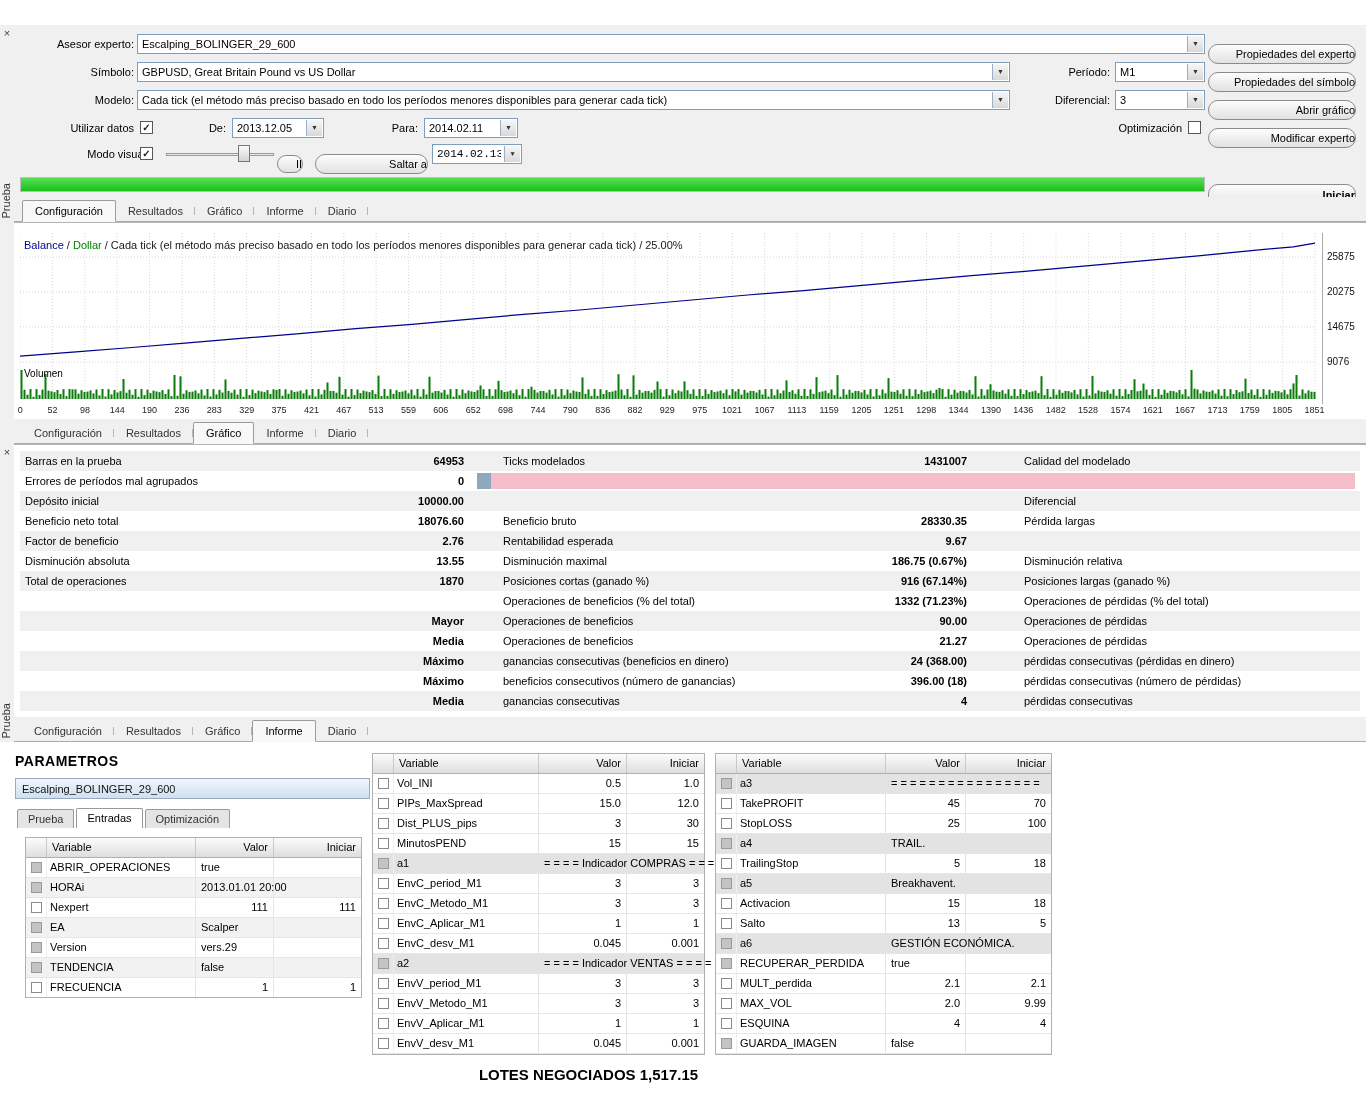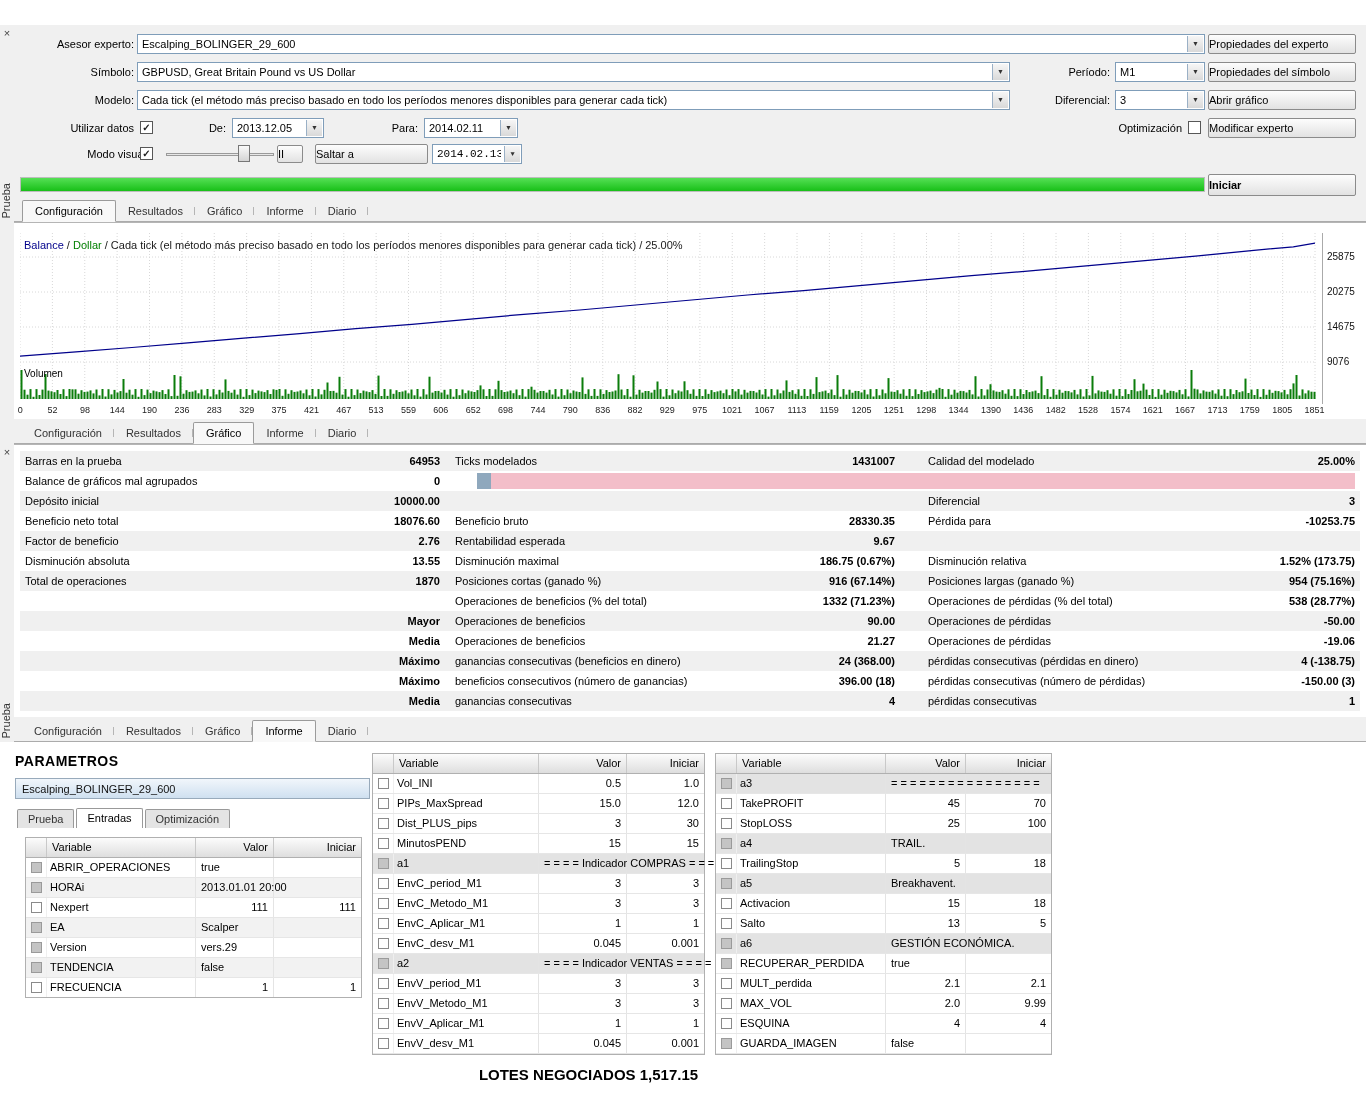--- a/index.html
+++ b/index.html
@@ -15,21 +15,21 @@
   .panel-settings { position:absolute; left:14px; top:25px; width:1352px; height:197px; background:#f0f0f0; }
   .panel-chart { position:absolute; left:14px; top:222px; width:1352px; height:222px; background:#fff; border-top:1px solid #b5b5b5; }
   .panel-report { position:absolute; left:14px; top:444px; width:1352px; height:298px; background:#fff; border-top:1px solid #b5b5b5; }
   .bottom { position:absolute; left:0; top:742px; width:1366px; height:358px; background:#fff; }
 
   
   .fl { position:absolute; height:20px; line-height:20px; text-align:right; white-space:nowrap; }
   .combo { position:absolute; height:20px; background:#fff; border:1px solid #7f9db9; }
   .ctxt { position:absolute; left:4px; right:20px; top:0; line-height:18px; white-space:nowrap; overflow:hidden; }
   .carrow { position:absolute; right:1px; top:1px; width:16px; height:16px; background:linear-gradient(#f6f6f6,#d9d9d9); border-left:1px solid #9ab0c6; font-size:7px; line-height:16px; text-align:center; color:#333; }
-  .btn { position:absolute; height:20px; line-height:18px; text-align:left; background:linear-gradient(#fdfdfd,#e2e2e2); border:1px solid #8b8b8b; border-radius:2px; cursor:default; white-space:nowrap; }
+  .btn { position:absolute; height:20px; line-height:18px; text-align:right; background:linear-gradient(#fdfdfd,#e2e2e2); border:1px solid #8b8b8b; border-radius:10px; cursor:default; white-space:nowrap;margin-top:10px; }
   .cb { position:absolute; width:13px; height:13px; background:#fff; border:1px solid #575757; }
   .ck { display:block; font-size:10px; line-height:11px; text-align:center; color:#1a1a1a; font-weight:bold; }
   .cb:not(.checked) .ck { visibility:hidden; }
   .slider { position:absolute; height:20px; }
   .sgroove { position:absolute; left:0; right:0; top:9px; height:3px; background:#e7e7e7; border:1px solid #9a9a9a; }
   .sthumb { position:absolute; left:72px; top:1px; width:12px; height:17px; background:linear-gradient(#fafafa,#d4d4d4); border:1px solid #777; }
   .progress { position:absolute; left:6px; top:152px; width:1185px; height:15px; background:#e7e7e7; border:1px solid #bdbdbd; }
   .pfill { width:100%; height:100%; background:linear-gradient(#55e055,#18bf18); }
 
   
@@ -42,21 +42,21 @@
   .legend { position:absolute; left:10px; top:16px; font-size:11px; color:#1a1a1a; white-space:nowrap; z-index:3; }
   .chart-svg { position:absolute; left:6px; top:10px; width:1300px; height:170px; }
   .ysep { position:absolute; left:1308px; top:10px; width:1px; height:171px; background:#aaa; }
   .ytick { position:absolute; left:1313px; width:44px; font-size:10px; color:#111; }
   .vol-label { position:absolute; left:10px; top:145px; font-size:10px; color:#000; z-index:3; }
   .xticks { position:absolute; left:-10px; top:182px; width:1345px; display:flex; }
   .xtick { flex:none; width:32.37px; text-align:center; font-size:9px; color:#222; }
 
   
   .rrows { position:absolute; left:6px; top:6px; width:1340px; }
-  .rrow { display:grid; grid-template-columns:315px 100px 255px 200px 250px 210px; height:20px; line-height:20px; font-size:11px; padding-left:5px; }
+  .rrow { display:grid; grid-template-columns:315px 100px 255px 200px 250px 210px; height:20px; line-height:20px; font-size:11px; padding-left:5px;gap:24px; }
   .rrow:nth-of-type(odd) { background:#f0f0f0; }
   .rl { white-space:nowrap; overflow:hidden; }
   .rv { text-align:right; font-weight:bold; white-space:nowrap; }
   .c2l { padding-left:15px; } .c3l { padding-left:33px; }
   .pinkbar { position:absolute; left:463px; top:28px; width:878px; height:16px; background:#f3bec9; display:flex; z-index:2; }
   .pinkseg { width:14px; height:100%; background:#8fa8bd; }
 
   
   .heading { position:absolute; left:15px; top:11px; font-size:14px; font-weight:bold; letter-spacing:0.5px; color:#000; }
   .lpanel { position:absolute; left:15px; top:36px; width:355px; height:222px; }
@@ -732,41 +732,41 @@
 
     <div class="rrow">
           <span class="rl c1l">Barras en la prueba</span>
           <span class="rv c1v">64953</span>
           <span class="rl c2l">Ticks modelados</span>
           <span class="rv c2v">1431007</span>
           <span class="rl c3l">Calidad del modelado</span>
           <span class="rv c3v">25.00%</span>
         </div>
         <div class="rrow">
-          <span class="rl c1l">Balance de gráficos mal agrupados</span>
+          <span class="rl c1l">Errores de períodos mal agrupados</span>
           <span class="rv c1v">0</span>
           <span class="rl c2l"></span>
           <span class="rv c2v"></span>
           <span class="rl c3l"></span>
           <span class="rv c3v"></span>
         </div>
         <div class="rrow">
           <span class="rl c1l">Depósito inicial</span>
           <span class="rv c1v">10000.00</span>
           <span class="rl c2l"></span>
           <span class="rv c2v"></span>
           <span class="rl c3l">Diferencial</span>
           <span class="rv c3v">3</span>
         </div>
         <div class="rrow">
           <span class="rl c1l">Beneficio neto total</span>
           <span class="rv c1v">18076.60</span>
           <span class="rl c2l">Beneficio bruto</span>
           <span class="rv c2v">28330.35</span>
-          <span class="rl c3l">Pérdida para</span>
+          <span class="rl c3l">Pérdida largas</span>
           <span class="rv c3v">-10253.75</span>
         </div>
         <div class="rrow">
           <span class="rl c1l">Factor de beneficio</span>
           <span class="rv c1v">2.76</span>
           <span class="rl c2l">Rentabilidad esperada</span>
           <span class="rv c2v">9.67</span>
           <span class="rl c3l"></span>
           <span class="rv c3v"></span>
         </div>

